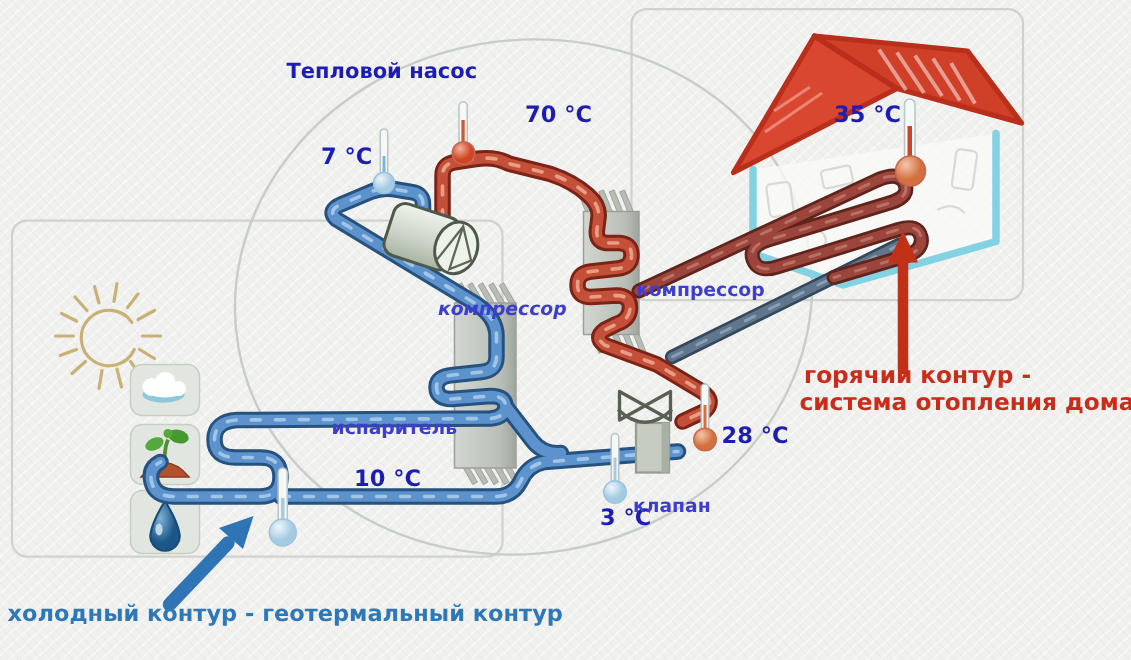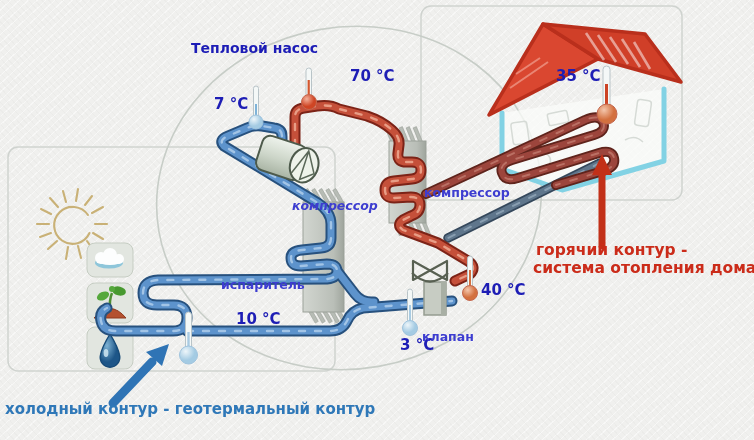--- a/index.html
+++ b/index.html
@@ -262,21 +262,21 @@
     <polygon points="602,154 592,175 612,175" fill="#c23018"></polygon>
   </g>
 </svg>
 
 <div class="lbl navy" style="left:191px;top:41px;font-size:14px;">Тепловой насос</div>
 
 <div class="lbl temp" style="left:214px;top:97px;">7 °C</div>
 <div class="lbl temp" style="left:318px;top:69px;margin-left:32px;">70 °C</div>
 <div class="lbl temp" style="left:556px;top:69px;">35 °C</div>
 <div class="lbl temp" style="left:199px;top:312px;margin-left:37px;">10 °C</div>
-<div class="lbl temp" style="left:481px;top:283px;">40 °C</div>
+<div class="lbl temp" style="left:481px;top:283px;">28 °C</div>
 <div class="lbl temp" style="left:400px;top:338px;">3 °C</div>
 
 <div class="lbl comp" style="left:292px;top:199px;font-style:italic;">компрессор</div>
 <div class="lbl comp" style="left:424px;top:186px;">компрессор</div>
 <div class="lbl comp" style="left:221px;top:231px;margin-top:47px;">испаритель</div>
 <div class="lbl comp" style="left:422px;top:330px;text-align:right;">клапан</div>
 
 <div class="lbl hot" style="left:536px;top:242px;">горячий контур -</div>
 <div class="lbl hot" style="left:533px;top:260px;">система отопления дома</div>
 <div class="lbl cold" style="left:5px;top:402px;">холодный контур - геотермальный контур</div>

